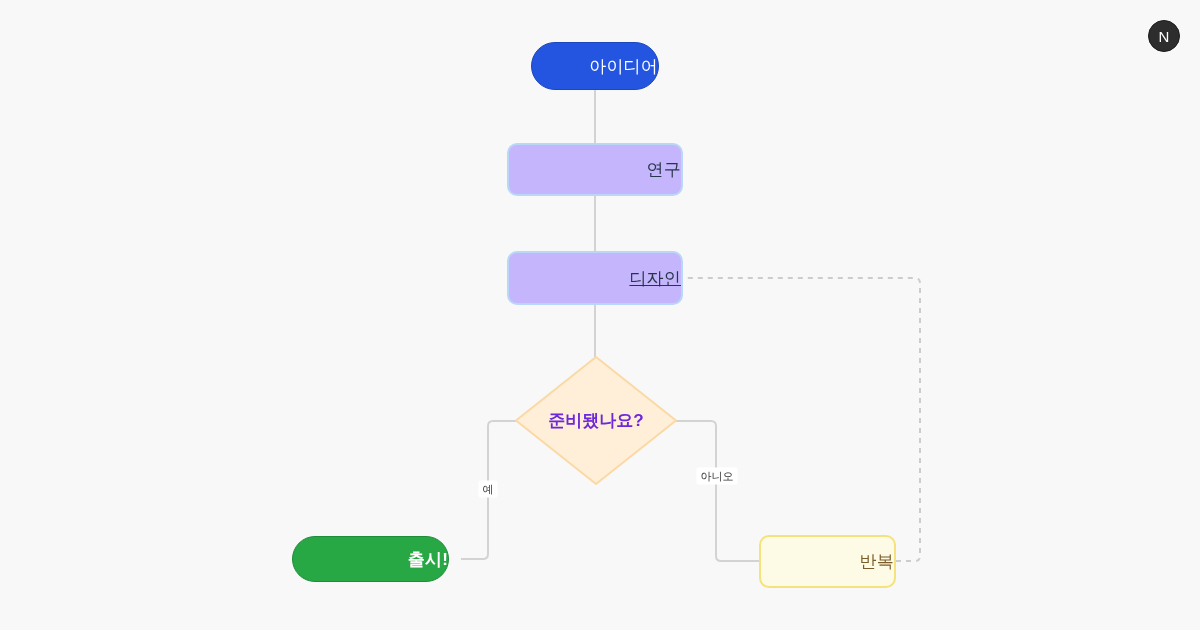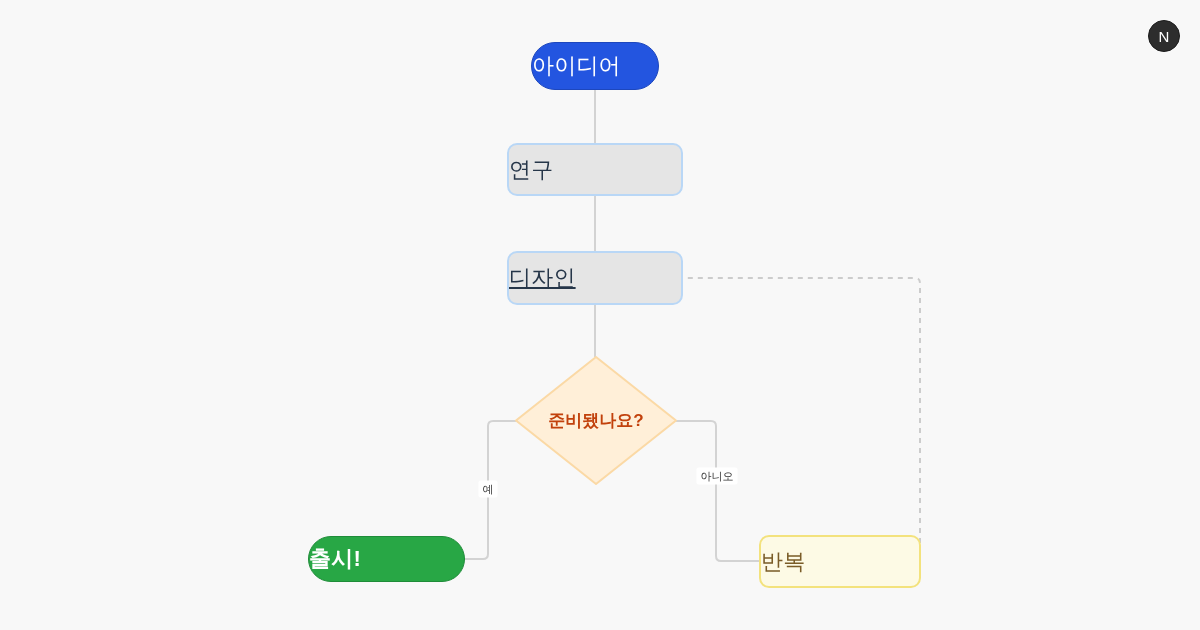--- a/index.html
+++ b/index.html
@@ -18,64 +18,64 @@
   }
   .edge-layer {
     position: absolute;
     left: 0; top: 0;
     width: 1200px; height: 630px;
   }
   .node {
     position: absolute;
     display: flex;
     align-items: center;
-    justify-content: flex-start;
+    justify-content: flex-end;
     box-sizing: border-box;
-    font-size: 22px;
+    font-size: 17px;
     letter-spacing: 0.2px;
     white-space: nowrap;
   }
   .node-idea {
     left: 531px; top: 42px; width: 128px; height: 48px;
     background: #2355e0;
     color: #ffffff;
     border: 1px solid #1d47bd;
     border-radius: 24px;
   }
   .node-rect-blue {
-    background: #e5e5e5;
+    background: #c4b5fd;
     border: 2px solid #b9d7f6;
     border-radius: 10px;
     color: #263649;
   }
   .node-research { left: 507px; top: 143px; width: 176px; height: 53px; }
   .node-design   { left: 507px; top: 251px; width: 176px; height: 54px; text-decoration: underline; }
   .node-launch {
-    left: 308px; top: 536px; width: 157px; height: 46px;
+    left: 292px; top: 536px; width: 157px; height: 46px;
     background: #28a745;
     color: #ffffff;
     border: 1px solid #1f8c39;
     border-radius: 23px;
     font-weight: bold;
   }
   .node-iterate {
-    left: 759px; top: 535px; width: 162px; height: 53px;
+    left: 759px; top: 535px; width: 137px; height: 53px;
     background: #fdfae5;
     border: 2px solid #f3e27d;
     border-radius: 10px;
     color: #7a5c28;
   }
   .decision-label {
     position: absolute;
     left: 496px; top: 409px;
     width: 200px;
     text-align: center;
     font-size: 17px;
     font-weight: bold;
-    color: #c2410c;
+    color: #6d28d9;
   }
   .edge-label {
     position: absolute;
     transform: translate(-50%, -50%);
     background: #ffffff;
     color: #333333;
     font-size: 11px;
     line-height: 1;
     padding: 3px 4px;
     border-radius: 2px;

